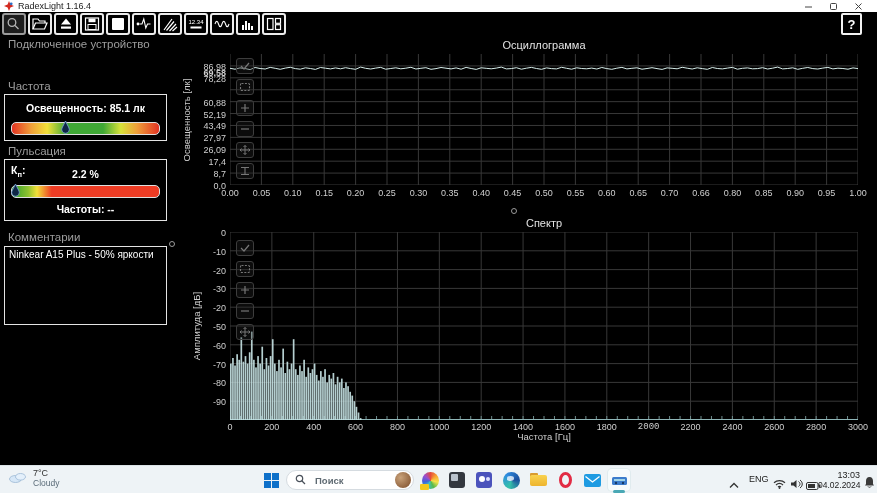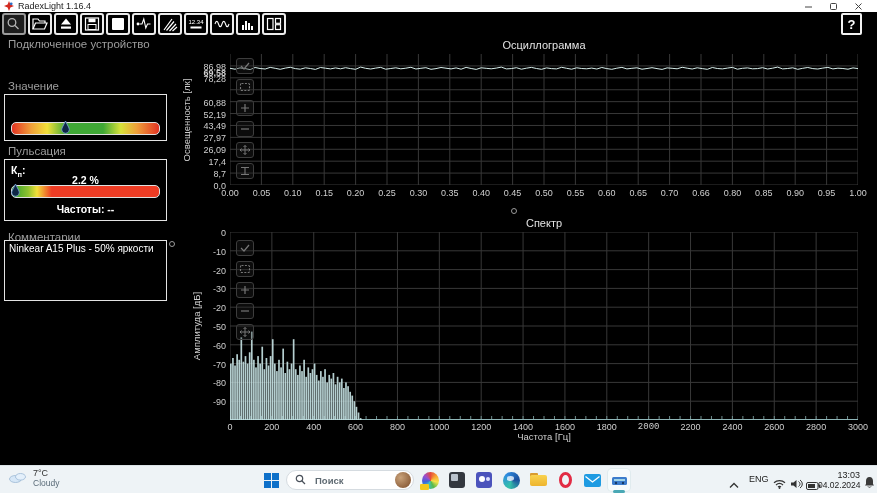--- a/index.html
+++ b/index.html
@@ -168,43 +168,44 @@
             <rect x="10.5" y="2.5" width="5" height="4.8" fill="none" stroke="#fff" stroke-width="1.2"></rect>
             <rect x="10.5" y="8.7" width="5" height="4.8" fill="none" stroke="#fff" stroke-width="1.2"></rect>
           </svg>
         </div>
       </div>
     <div class="helpbtn">?</div>
   </div>
 
   <div class="sechead" style="top:38px;">Подключенное устройство</div>
 
-  <div class="sechead" style="top:80px;">Значение</div>
+  <div class="sechead" style="top:80px;">Частота</div>
   <div class="pbox" style="top:94px;height:47px;">
+    <div class="centerbold" style="margin-top:7px;">Освещенность: 85.1 лк</div>
     <div class="slider grad-value" style="top:27px;">
       <span class="marker" id="value-marker" style="left: calc(36% - 4px);"><svg width="9" height="14" viewBox="0 0 9 14">
             <path d="M4.5 0 L8 7 A3.8 3.8 0 1 1 1 7 Z" fill="#0e2746" stroke="#7fa8e0" stroke-width="0.8"></path>
           </svg></span>
     </div>
   </div>
 
   <div class="sechead" style="top:145px;">Пульсация</div>
   <div class="pbox" style="top:159px;height:62px;">
     <div class="kp"><span>К</span><sub>п</sub><span>:</span></div>
-    <div class="centerbold" style="margin-top:14px;">2.2 %</div>
+    <div class="centerbold" style="margin-top:8px;">2.2 %</div>
     <div class="slider grad-pulse" style="top:25px;">
       <span class="marker" id="pulse-marker" style="left: calc(2% - 4px);"><svg width="9" height="14" viewBox="0 0 9 14">
             <path d="M4.5 0 L8 7 A3.8 3.8 0 1 1 1 7 Z" fill="#0e2746" stroke="#7fa8e0" stroke-width="0.8"></path>
           </svg></span>
     </div>
     <div class="centerbold" style="position:absolute;left:0;right:0;top:43px;">Частоты: --</div>
   </div>
 
   <div class="sechead" style="top:231px;">Комментарии</div>
-  <div class="pbox comments" style="top:240px;height:61px;">Ninkear A15 Plus - 50% яркости</div>
+  <div class="pbox comments" style="top:246px;height:79px;">Ninkear A15 Plus - 50% яркости</div>
   <span class="odot" style="left:169px;top:241px;"></span>
 
   <div class="charttitle" style="top:39px;">Осциллограмма</div>
   <div class="vtitle" style="left:186px;top:120px;">Освещенность [лк]</div>
   <svg id="osc" class="plot" style="left:230px;top:54px;" width="628" height="131">
       <line x1="0" y1="0" x2="0" y2="131" stroke="#383838" stroke-width="1"></line>
       <line x1="31.400000000000002" y1="0" x2="31.400000000000002" y2="131" stroke="#383838" stroke-width="1"></line>
       <line x1="62.800000000000004" y1="0" x2="62.800000000000004" y2="131" stroke="#383838" stroke-width="1"></line>
       <line x1="94.2" y1="0" x2="94.2" y2="131" stroke="#383838" stroke-width="1"></line>
       <line x1="125.60000000000001" y1="0" x2="125.60000000000001" y2="131" stroke="#383838" stroke-width="1"></line>

